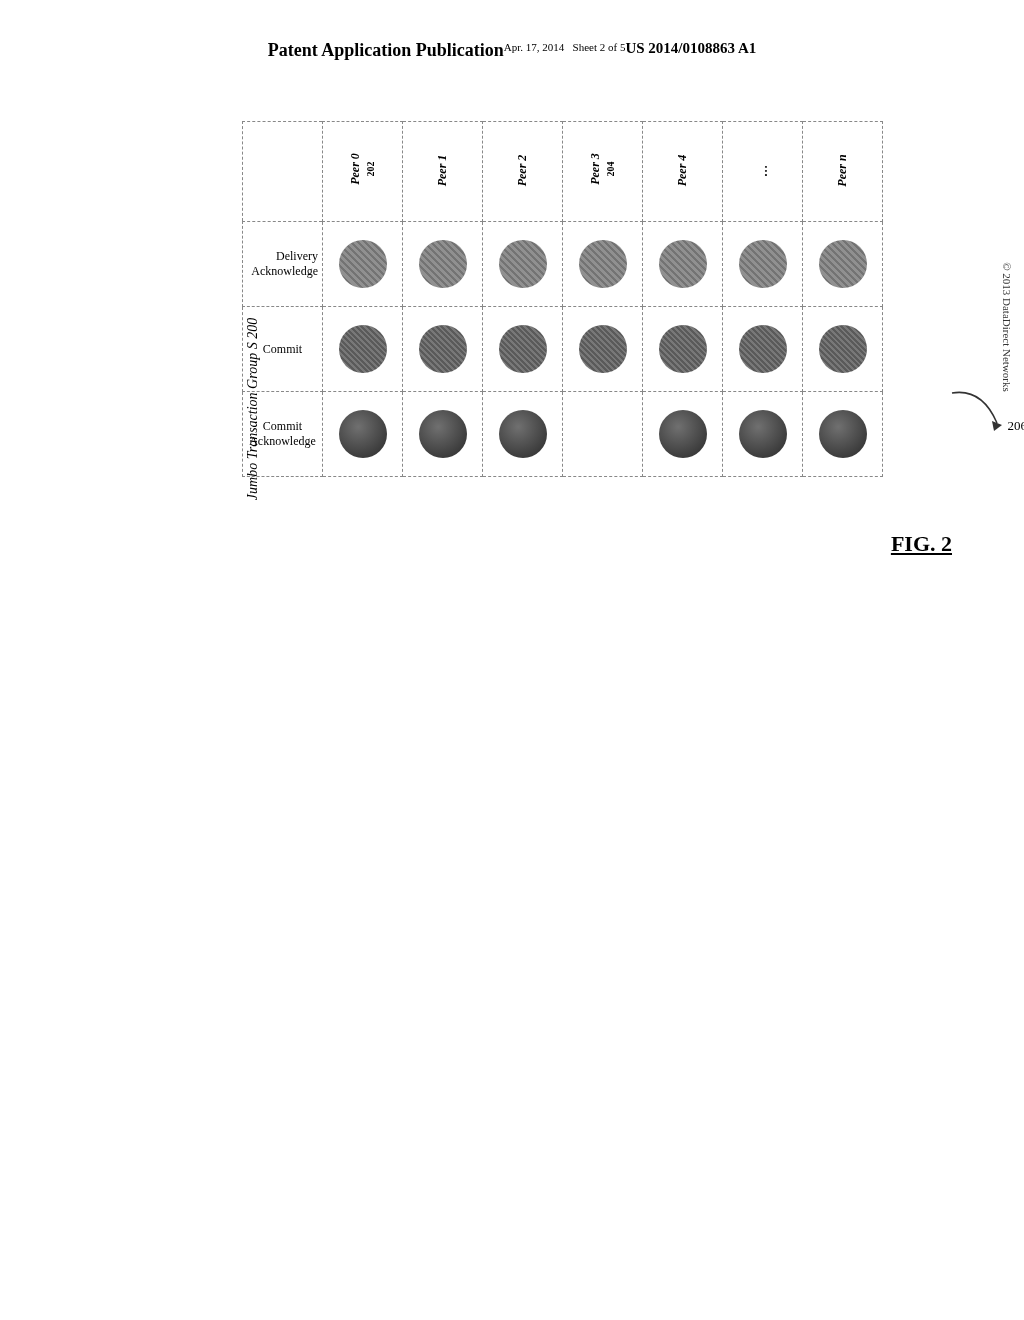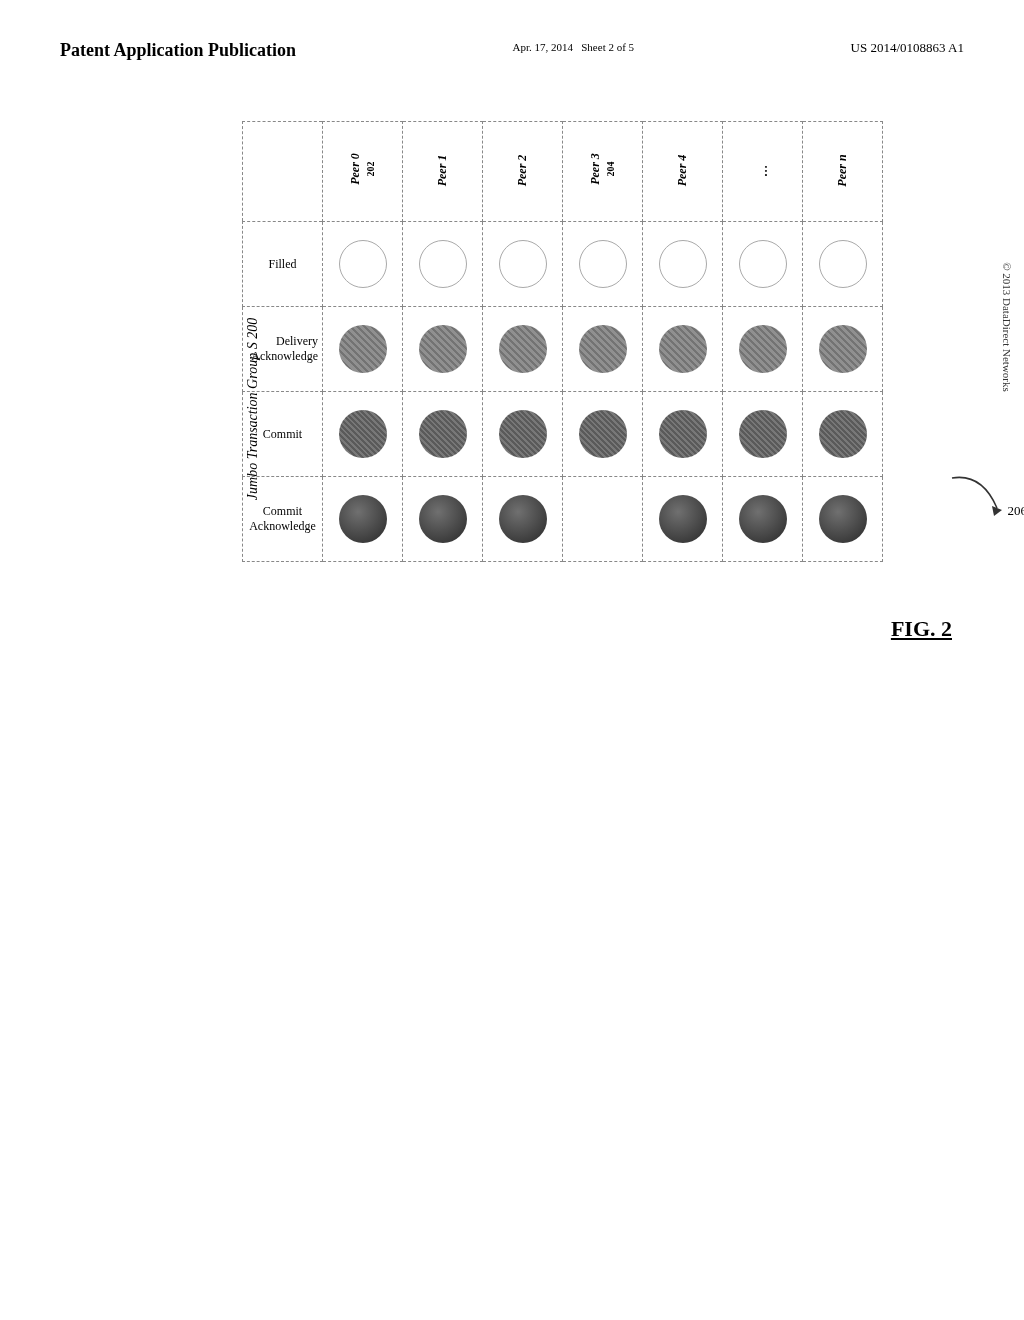--- a/index.html
+++ b/index.html
@@ -8,36 +8,36 @@
       height: 1320px;
       background: #ffffff;
       font-family: 'Times New Roman', Times, serif;
       overflow: hidden;
       position: relative;
     }
 
     
     .header {
       display: flex;
-      justify-content: space-between;
+      justify-content: center;
       align-items: flex-start;
       padding: 40px 60px 20px 60px;
     }
     .header-left {
       font-size: 18px;
       font-weight: bold;
     }
     .header-center {
       font-size: 11px;
       text-align: center;
       line-height: 1.4;
     }
     .header-right {
-      font-size: 13px;
-      font-weight: normal;
+      font-size: 15px;
+      font-weight: bold;
     }
 
     
     .diagram-area {
       position: relative;
       margin: 40px auto;
       width: 780px;
       left: 50px;
     }
 
@@ -229,44 +229,20 @@
             <div class="peer-label" style="font-style:italic;">…</div>
           </th>
 
           <th class="peer-header">
             <div class="peer-label" style="font-style:italic;">Peer n</div>
           </th>
         </tr>
       </thead>
       <tbody>
 
-        <tr>
-          <td class="row-label" style="font-size:12px;">Filled</td>
-          <td>
-              <div class="circle circle-empty"></div>
-            </td>
-          <td>
-              <div class="circle circle-empty"></div>
-            </td>
-          <td>
-              <div class="circle circle-empty"></div>
-            </td>
-          <td>
-              <div class="circle circle-empty"></div>
-            </td>
-          <td>
-              <div class="circle circle-empty"></div>
-            </td>
-          <td>
-              <div class="circle circle-empty"></div>
-            </td>
-          <td>
-              <div class="circle circle-empty"></div>
-            </td>
-        </tr>
 
 
         <tr>
           <td class="row-label" style="font-size:12px;text-align:right;">Delivery<br>Acknowledge</td>
           <td>
               <div class="circle circle-hatched2"></div>
             </td>
           <td>
               <div class="circle circle-hatched2"></div>
             </td>

